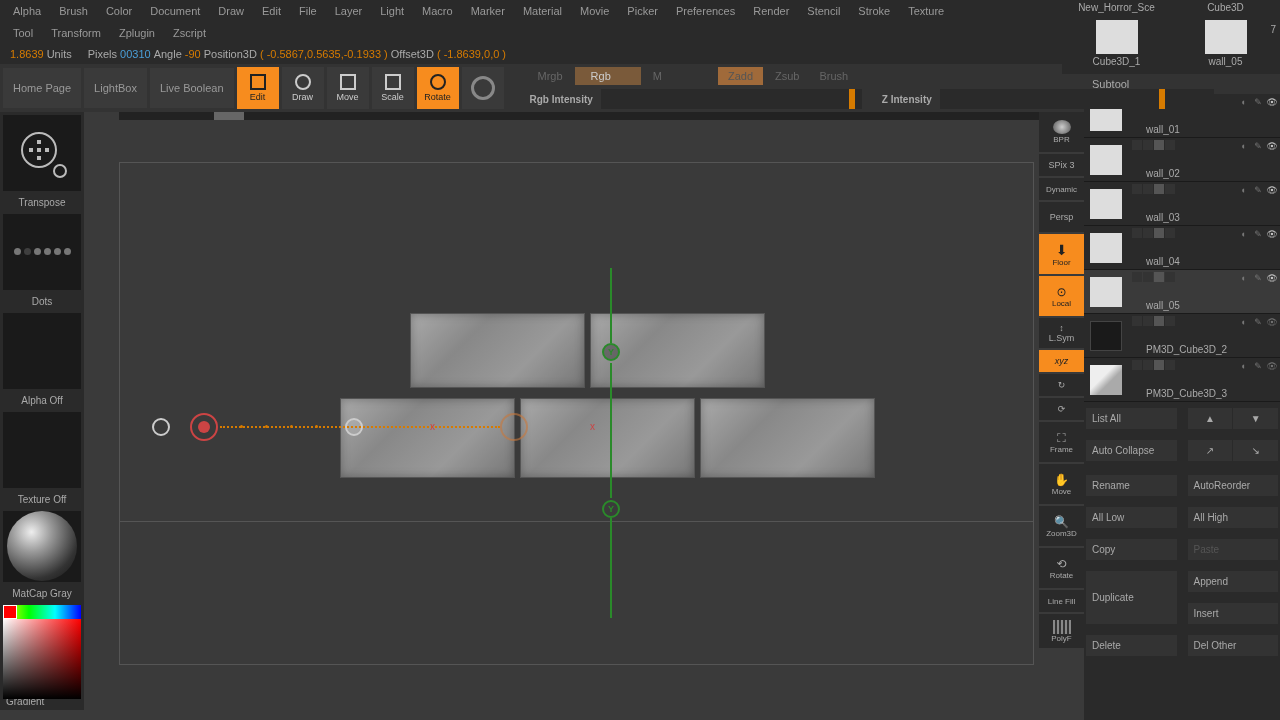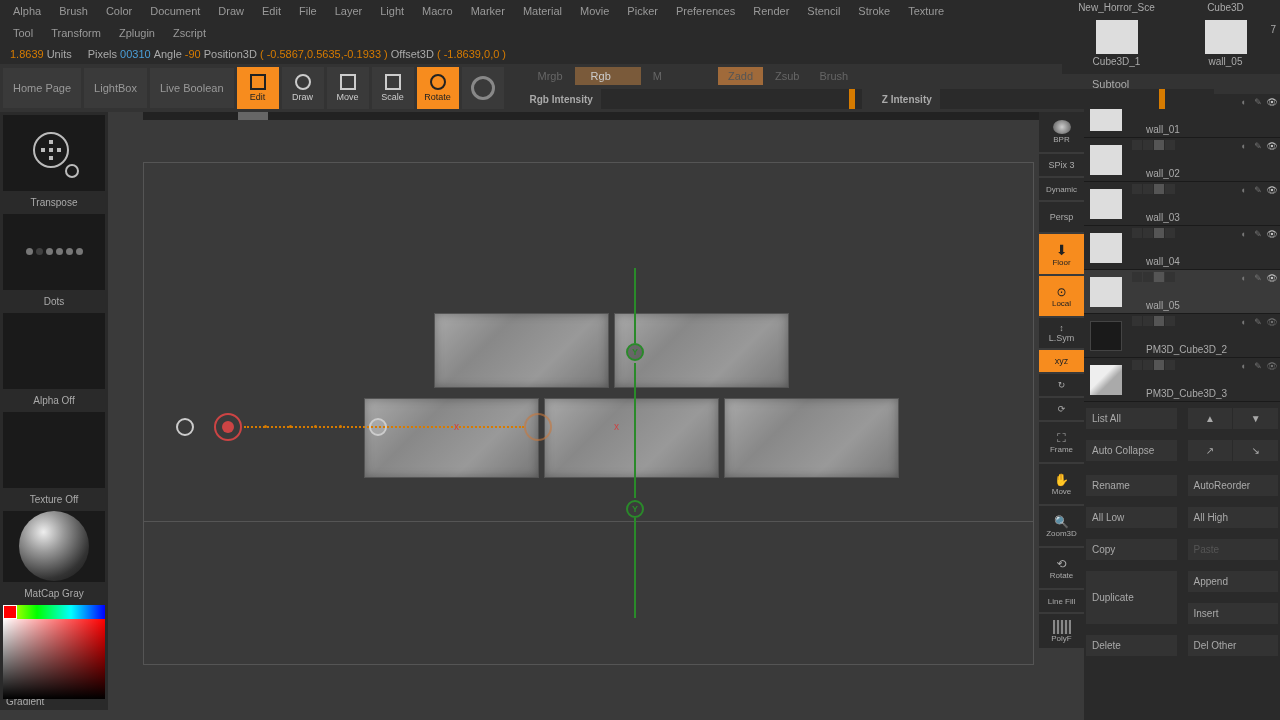--- a/index.html
+++ b/index.html
@@ -21,21 +21,21 @@
 .circle-btn { width: 42px; height: 42px; background: #3a3a3a; display: flex; align-items: center; justify-content: center; cursor: pointer; }
 .circle-btn .ring { width: 24px; height: 24px; border: 3px solid #888; border-radius: 50%; }
 .slider-row { display: flex; align-items: center; gap: 8px; font-size: 10px; }
 .slider-track { flex: 1; height: 20px; background: #2a2a2a; position: relative; }
 .slider-handle { position: absolute; top: 0; width: 6px; height: 20px; background: #d67b00; }
 .rgb-btn { padding: 3px 16px; background: #7a5a3a; color: #ccc; }
 .zadd-btn { padding: 3px 10px; background: #a06a3a; color: #555; }
 .gray-btn { padding: 3px 8px; color: #666; }
 
 .main-area { display: flex; height: calc(720px - 26px - 26px - 22px - 48px); }
-.left-panel { width: 108px; background: #2a2a2a; display: flex; flex-direction: column; }
+.left-panel { width: 84px; background: #2a2a2a; display: flex; flex-direction: column; }
 .lp-box { height: 85px; background: #1a1a1a; margin: 3px; display: flex; align-items: center; justify-content: center; position: relative; }
 .lp-label { text-align: center; padding: 3px; font-size: 10px; }
 .transpose-icon { width: 50px; height: 50px; position: relative; }
 .transpose-icon .big-circle { width: 36px; height: 36px; border: 2px solid #bbb; border-radius: 50%; position: absolute; top: 4px; left: 4px; }
 .transpose-icon .cross { position: absolute; top: 20px; left: 20px; width: 4px; height: 4px; background: #bbb; box-shadow: -8px 0 #bbb, 8px 0 #bbb, 0 -8px #bbb, 0 8px #bbb; }
 .transpose-icon .small-circle { width: 14px; height: 14px; border: 2px solid #bbb; border-radius: 50%; position: absolute; bottom: 0; right: 0; background: #1a1a1a; }
 .dots-icon { display: flex; gap: 3px; align-items: flex-end; }
 .dots-icon span { width: 7px; height: 7px; background: #777; border-radius: 50%; }
 .matcap { width: 70px; height: 70px; border-radius: 50%; background: radial-gradient(circle at 35% 30%, #eee, #999 30%, #333 70%, #111); }
 .color-picker { height: 95px; background: #222; margin: 3px; position: relative; }
@@ -54,21 +54,21 @@
 .trans-circle { position: absolute; border: 2px solid #ccc; border-radius: 50%; }
 .trans-circle.red { border-color: #c44; }
 .trans-dot { position: absolute; width: 3px; height: 3px; background: #d67b00; border-radius: 50%; }
 .ground-line { position: absolute; left: 0; right: 0; height: 1px; background: #555; }
 
 .right-tools { width: 45px; background: #3a3a3a; display: flex; flex-direction: column; gap: 2px; padding-top: 0; }
 .rt-btn { height: 40px; background: #2a2a2a; display: flex; flex-direction: column; align-items: center; justify-content: center; font-size: 8px; color: #aaa; cursor: pointer; }
 .rt-btn.active { background: #f78c1e; color: #222; }
 .rt-btn .rt-icon { width: 18px; height: 14px; margin-bottom: 1px; }
 .rt-small { height: 22px; background: #2a2a2a; display: flex; align-items: center; justify-content: center; font-size: 9px; cursor: pointer; }
-.rt-small.active { background: #f78c1e; color: #222; }
+.rt-small.active { background: #f78c1e; color: #222; font-style: italic; }
 
 .top-right-tools { position: absolute; top: 0; right: 0; width: 218px; display: flex; background: #2a2a2a; height: 74px; }
 .trt-box { flex: 1; display: flex; flex-direction: column; align-items: center; justify-content: center; font-size: 10px; }
 .trt-thumb { width: 42px; height: 34px; background: #ddd; margin-bottom: 2px; }
 .trt-num { position: absolute; top: 24px; right: 4px; color: #aaa; }
 
 .right-panel { position: absolute; top: 74px; right: 0; width: 196px; bottom: 0; background: #2a2a2a; display: flex; flex-direction: column; }
 .rp-header { padding: 4px 8px; background: #333; font-size: 11px; }
 .subtool-list { flex-shrink: 0; }
 .subtool-item { display: flex; align-items: center; height: 44px; border-bottom: 1px solid #1a1a1a; position: relative; }

